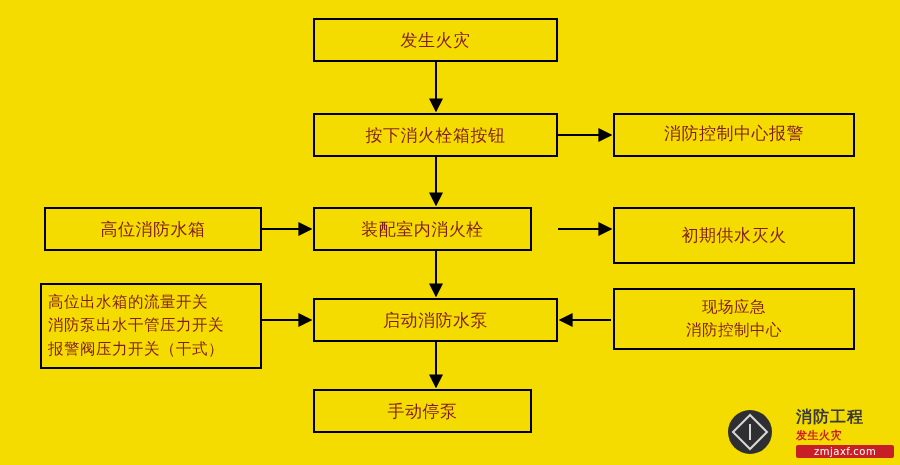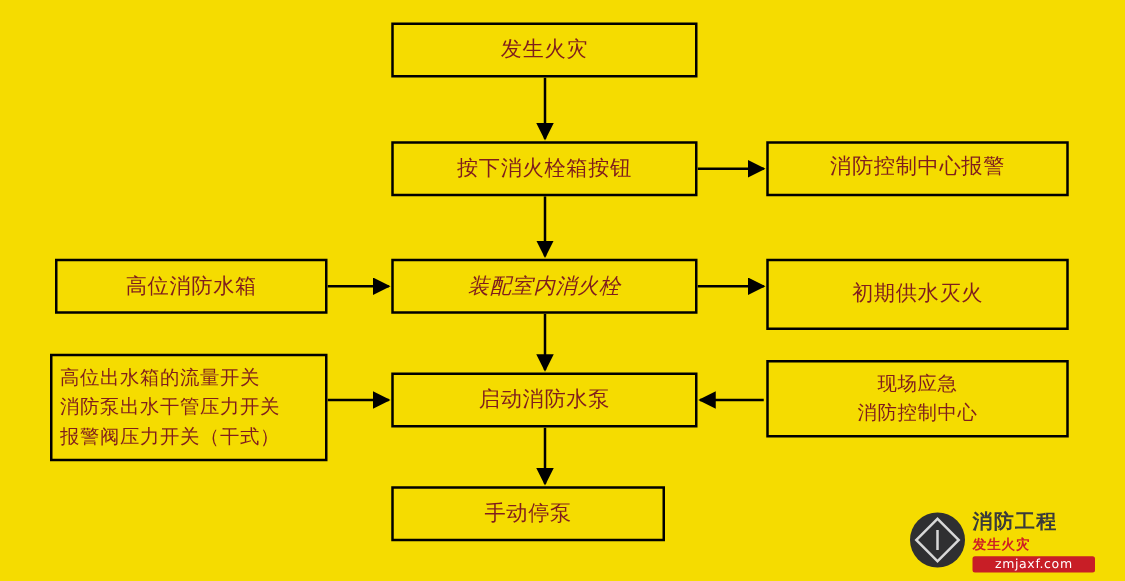--- a/index.html
+++ b/index.html
@@ -55,21 +55,21 @@
   }
   
   #watermark {
     position: absolute;
     right: 8px;
     bottom: 4px;
     width: 164px;
     height: 58px;
     display: flex;
     align-items: center;
-    gap: 6px;
+    gap: 24px;
   }
   #wm-logo {
     width: 44px;
     height: 44px;
     border-radius: 50%;
     background: #2f2f31;
     position: relative;
     flex: 0 0 auto;
   }
   #wm-logo::before {
@@ -148,21 +148,21 @@
   </svg>
 
   <div class="node" style="left:313px; top:18px; width:245px; height:44px;">发生火灾</div>
 
   <div class="node" style="left:313px; top:113px; width:245px; height:44px;text-align:center;">按下消火栓箱按钮</div>
 
   <div class="node" style="left:613px; top:113px; width:242px; height:44px;font-family:Liberation Mono, monospace;">消防控制中心报警</div>
 
   <div class="node" style="left:44px; top:207px; width:218px; height:44px;">高位消防水箱</div>
 
-  <div class="node" style="left:313px; top:207px; width:245px; height:44px;font-style:italic;">装配室内消火栓</div>
+  <div class="node" style="left:313px; top:207px; width:219px; height:44px;">装配室内消火栓</div>
 
   <div class="node" style="left:613px; top:207px; width:242px; height:57px;">初期供水灭火</div>
 
   <div class="node multi-left" style="left:40px; top:283px; width:222px; height:86px;">高位出水箱的流量开关
 消防泵出水干管压力开关
 报警阀压力开关（干式）</div>
 
   <div class="node" style="left:313px; top:298px; width:245px; height:44px;">启动消防水泵</div>
 
   <div class="node multi" style="left:613px; top:288px; width:242px; height:62px;">现场应急

